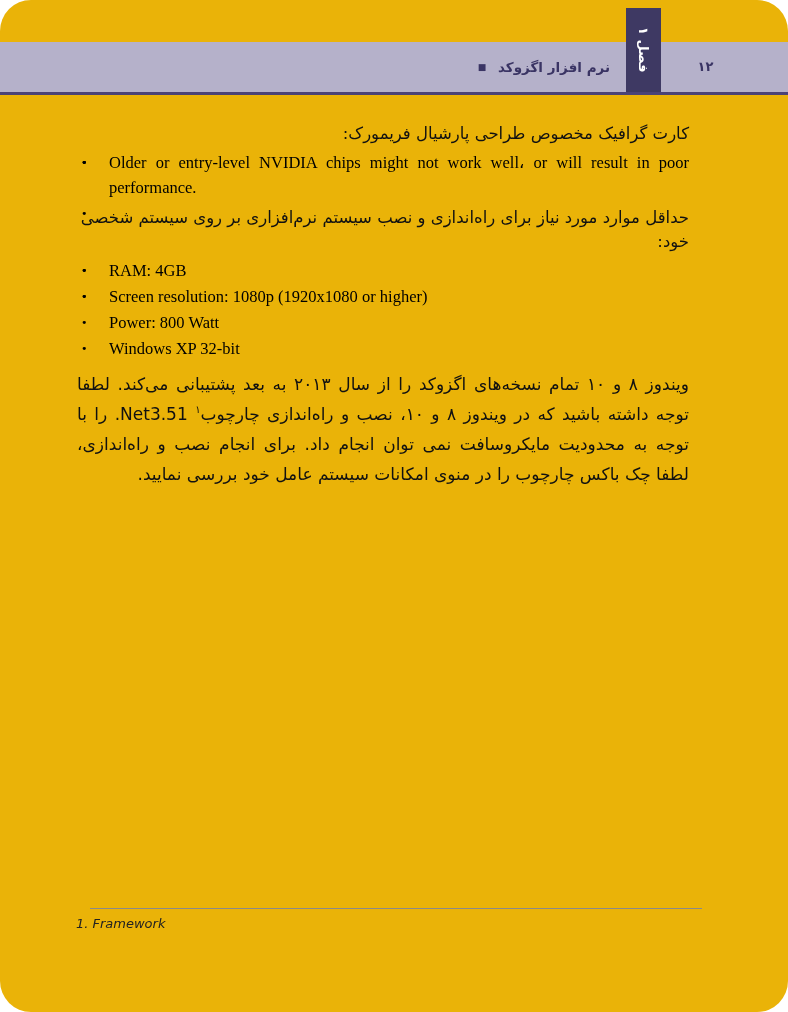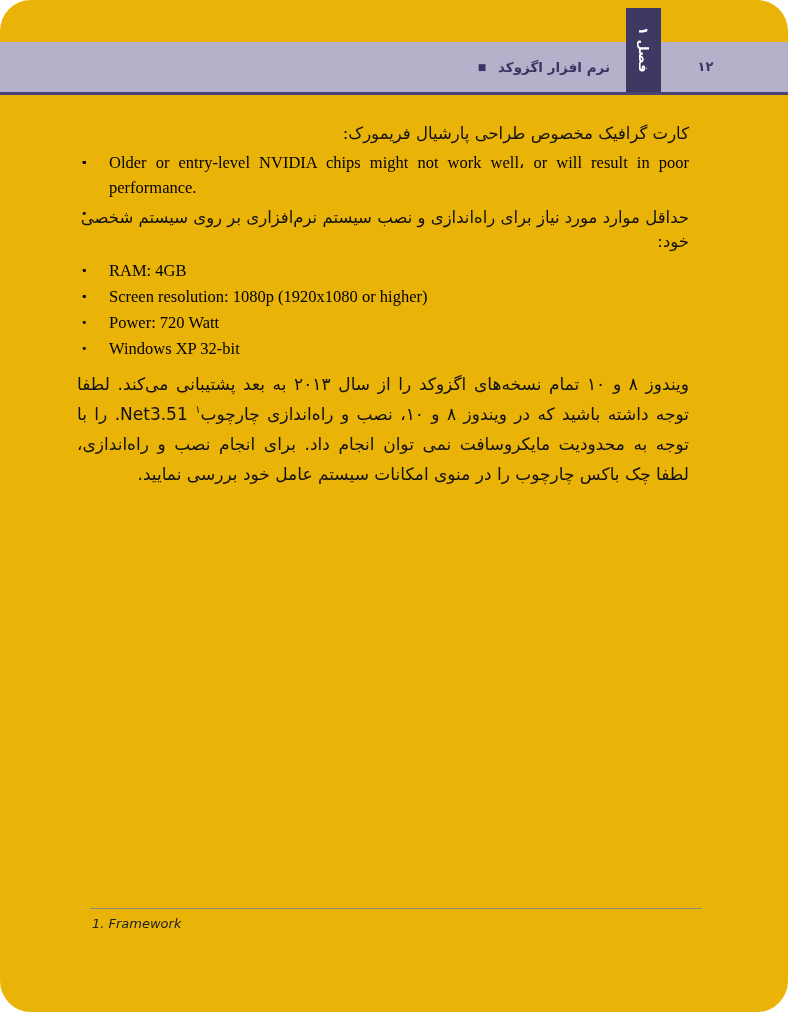--- a/index.html
+++ b/index.html
@@ -49,21 +49,21 @@
   }
   .paragraph {
     direction:rtl; text-align:justify; font-size:17px; line-height:30px;
     color:#111; margin-top:8px;
   }
   .paragraph sup { font-size:10px; line-height:0; }
 
   
   .footnote-rule { position:absolute; left:90px; top:908px; width:612px; height:1px; background:#8a8a8a; }
   .footnote {
-    position:absolute; left:92px; top:916px;
+    position:absolute; left:76px; top:916px;
     font-style:italic; font-size:13px; color:#222;
     font-family:"DejaVu Sans", sans-serif;
   }
 </style>
 </head>
 <body>
 
 <div class="page">
 
   <div class="band"></div>
@@ -112,21 +112,21 @@
       </li>
       <li>
         <span class="bullet">•</span>
       </li>
       <li>
         <span class="bullet">•</span>
         <span>Screen resolution: 1080p (1920x1080 or higher)</span>
       </li>
       <li>
         <span class="bullet">•</span>
-        <span>Power: 720 Watt</span>
+        <span>Power: 800 Watt</span>
       </li>
       <li>
         <span class="bullet">•</span>
         <span>Windows XP 32-bit</span>
       </li>
     </ul>
 
     <p class="paragraph" dir="rtl">
       <span>ویندوز ۸ و ۱۰ تمام نسخه‌های اگزوکد را از سال ۲۰۱۳ به بعد پشتیبانی می‌کند. لطفا توجه داشته باشید که در ویندوز ۸ و ۱۰، نصب و راه‌اندازی چارچوب</span><sup>۱</sup>
       <span>Net3.51. را با توجه به محدودیت مایکروسافت نمی توان انجام داد. برای انجام نصب و راه‌اندازی، لطفا چک باکس چارچوب را در منوی امکانات سیستم عامل خود بررسی نمایید.</span>

